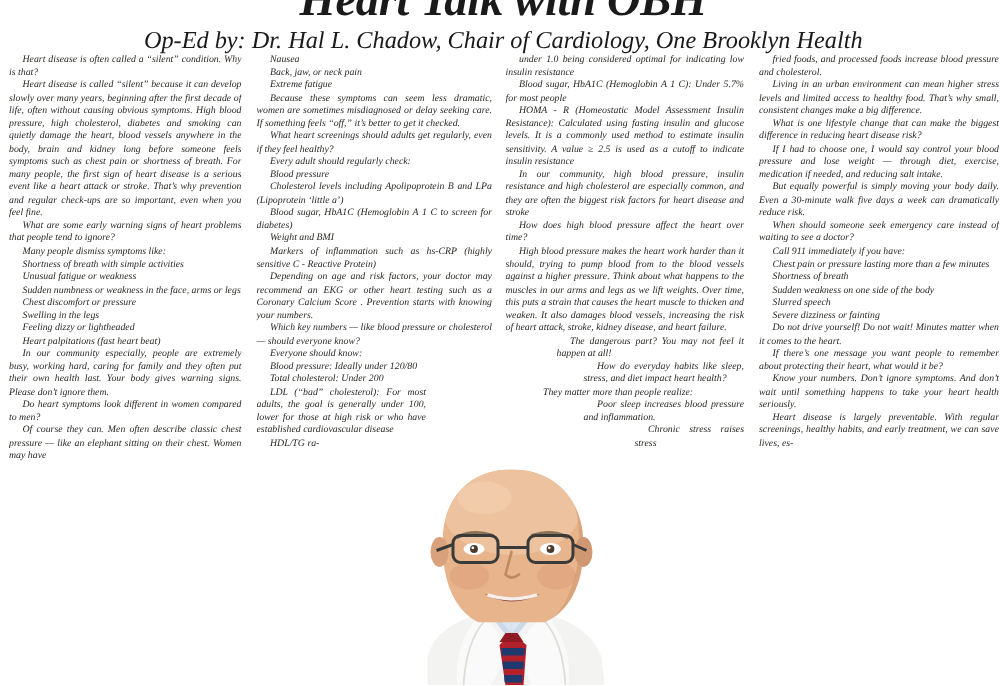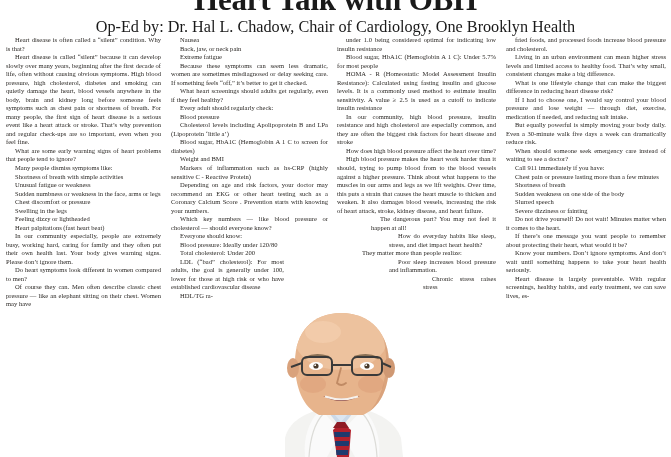--- a/index.html
+++ b/index.html
@@ -12,20 +12,21 @@
     height: 457px;
     overflow: hidden;
     font-family: "Liberation Serif", "DejaVu Serif", serif;
     color: #231f20;
   }
   #page {
     position: relative;
     width: 671px;
     height: 457px;
     overflow: hidden;
+    font-style: italic;
   }
 
   
   .masthead {
     position: absolute;
     left: 0;
     top: -16px;
     width: 671px;
     text-align: center;
   }

